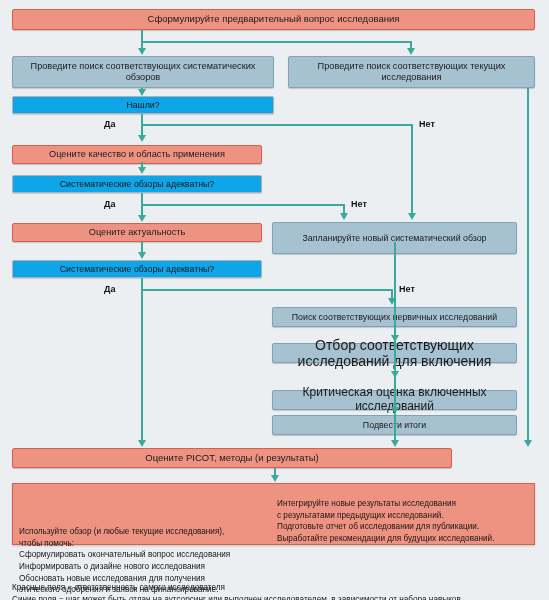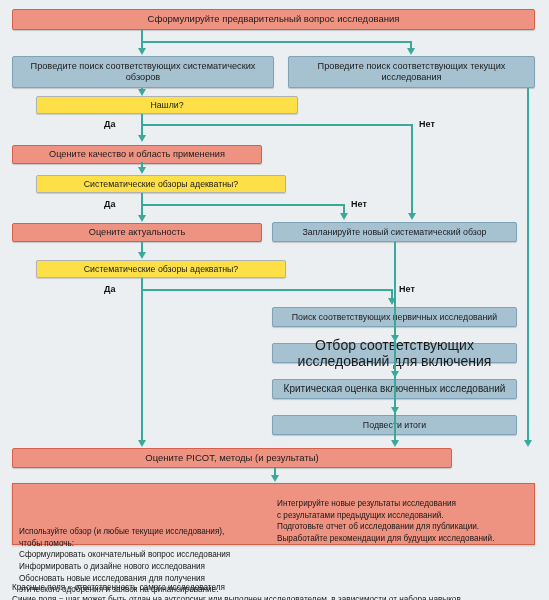--- a/index.html
+++ b/index.html
@@ -33,24 +33,23 @@
     background: #ee9382;
     border: 1px solid #d4614c;
     box-shadow: 0 1px 1px rgba(0,0,0,0.18);
   }
   .node.blue {
     background: #a6c2d1;
     border: 1px solid #7fa3b6;
     box-shadow: 0 1px 1px rgba(0,0,0,0.18);
   }
   .node.gray {
-    background: #fde047;
+    background: #0ea5e9;
     border: 1px solid #b0b1b2;
     box-shadow: 0 1px 1px rgba(0,0,0,0.15);
-    margin-left: 24px;
   }
 
   
   .vline, .hline {
     position: absolute;
     background: #3aa89a;
   }
   .vline { width: 2px; }
   .hline { height: 2px; }
   .arrow {
@@ -117,37 +116,37 @@
   </div>
 
   <div class="node gray" style="left:12px; top:175px; width:250px; height:18px; font-size:8.8px;">
     <span>Систематические обзоры адекватны?</span>
   </div>
 
   <div class="node red" style="left:12px; top:223px; width:250px; height:19px; font-size:9.2px;justify-content:center;">
     <span>Оцените актуальность</span>
   </div>
 
-  <div class="node blue" style="left:272px; top:222px; width:245px; height:20px; font-size:8.8px;">
+  <div class="node blue" style="left:272px; top:222px; width:245px; height:32px; font-size:8.8px;">
     <span>Запланируйте новый систематический обзор</span>
   </div>
 
   <div class="node gray" style="left:12px; top:260px; width:250px; height:18px; font-size:8.8px;">
     <span>Систематические обзоры адекватны?</span>
   </div>
 
   <div class="node blue" style="left:272px; top:307px; width:245px; height:20px; font-size:8.8px;">
     <span>Поиск соответствующих первичных исследований</span>
   </div>
 
   <div class="node blue" style="left:272px; top:343px; width:245px; height:20px; font-size:14px;">
     <span>Отбор соответствующих исследований для включения</span>
   </div>
 
-  <div class="node blue" style="left:272px; top:379px; width:245px; height:20px; font-size:10px;">
+  <div class="node blue" style="left:272px; top:390px; width:245px; height:20px; font-size:12px;">
     <span>Критическая оценка включенных  исследований</span>
   </div>
 
   <div class="node blue" style="left:272px; top:415px; width:245px; height:20px; font-size:8.8px;">
     <span>Подвести итоги</span>
   </div>
 
   <div class="node red" style="left:12px; top:448px; width:440px; height:20px; font-size:9.5px;">
     <span>Оцените PICOT, методы (и результаты)</span>
   </div>

